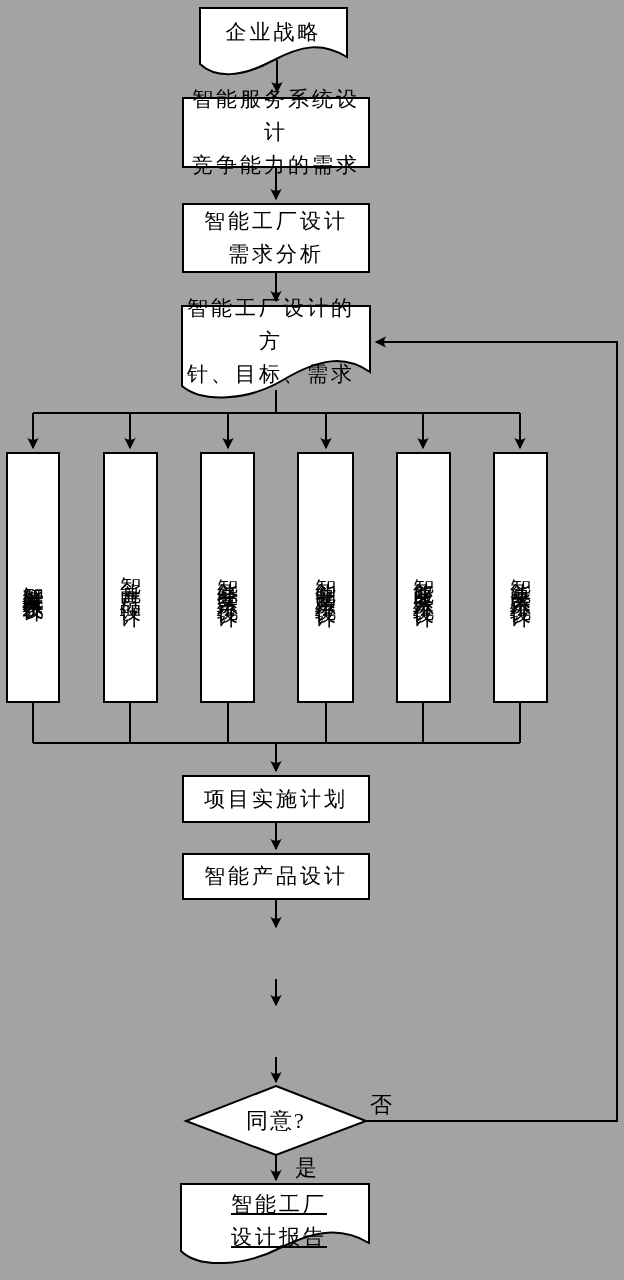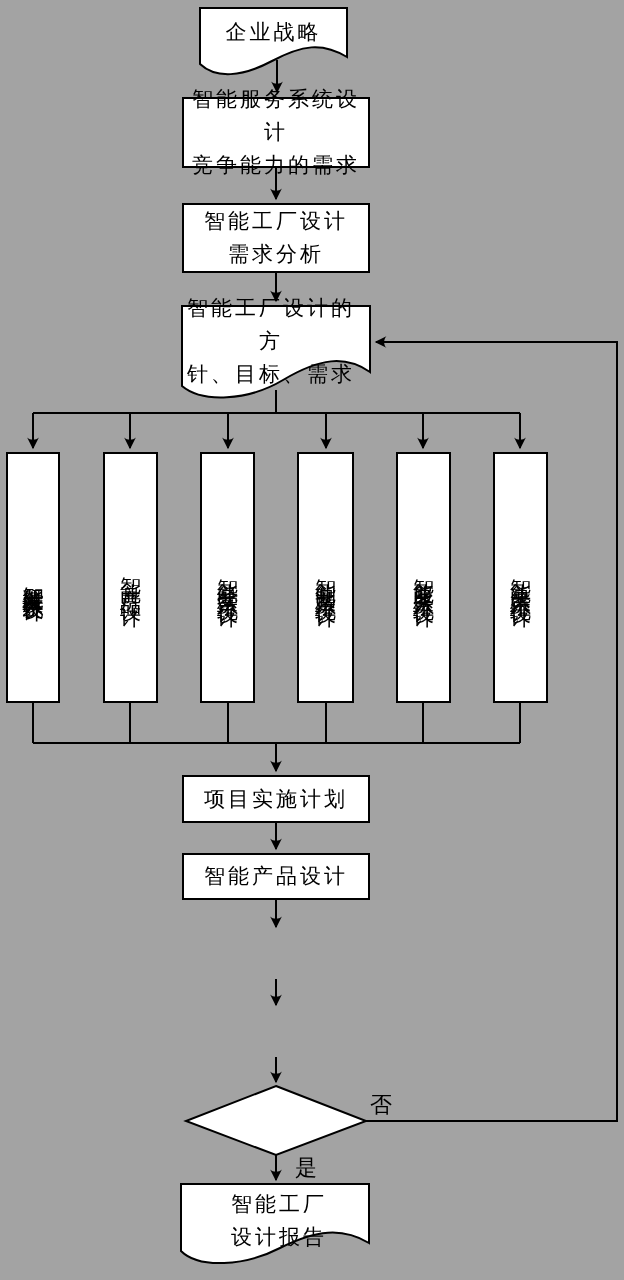--- a/index.html
+++ b/index.html
@@ -169,22 +169,25 @@
   <div class="box" style="left:182px; top:775px; width:188px; height:48px;">
     <div>项目实施计划</div>
   </div>
 
   <div class="box" style="left:182px; top:853px; width:188px; height:47px;">
     <div>智能产品设计</div>
   </div>
 
 
 
+  <div class="diamond-text" style="left:206px; top:1098px; width:140px; height:46px;">
+    <div>同意?</div>
+  </div>
 
   <div class="edge-label" style="left:370px; top:1090px;">否</div>
   <div class="edge-label" style="left:295px; top:1153px;">是</div>
 
-  <div class="doc-text" style="left:183px; top:1188px; width:192px; height:66px;">
+  <div class="doc-text" style="left:183px; top:1188px; width:192px; height:66px;text-decoration:underline;">
     <div>智能工厂</div>
     <div>设计报告</div>
   </div>
 
 </div>
 
 </body></html>

